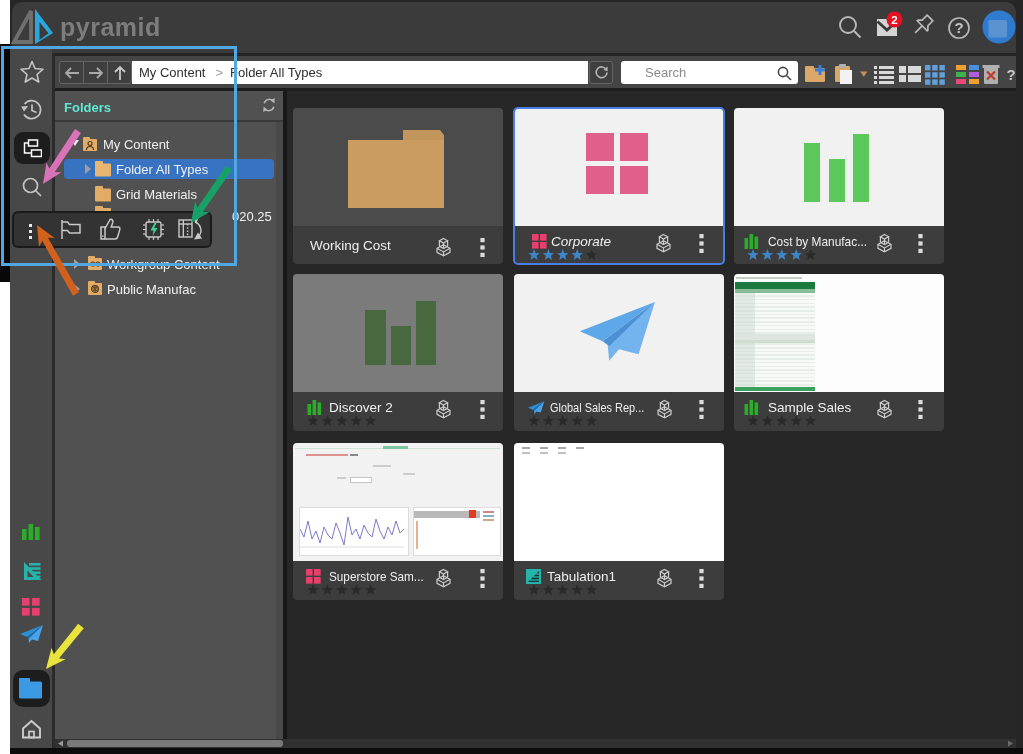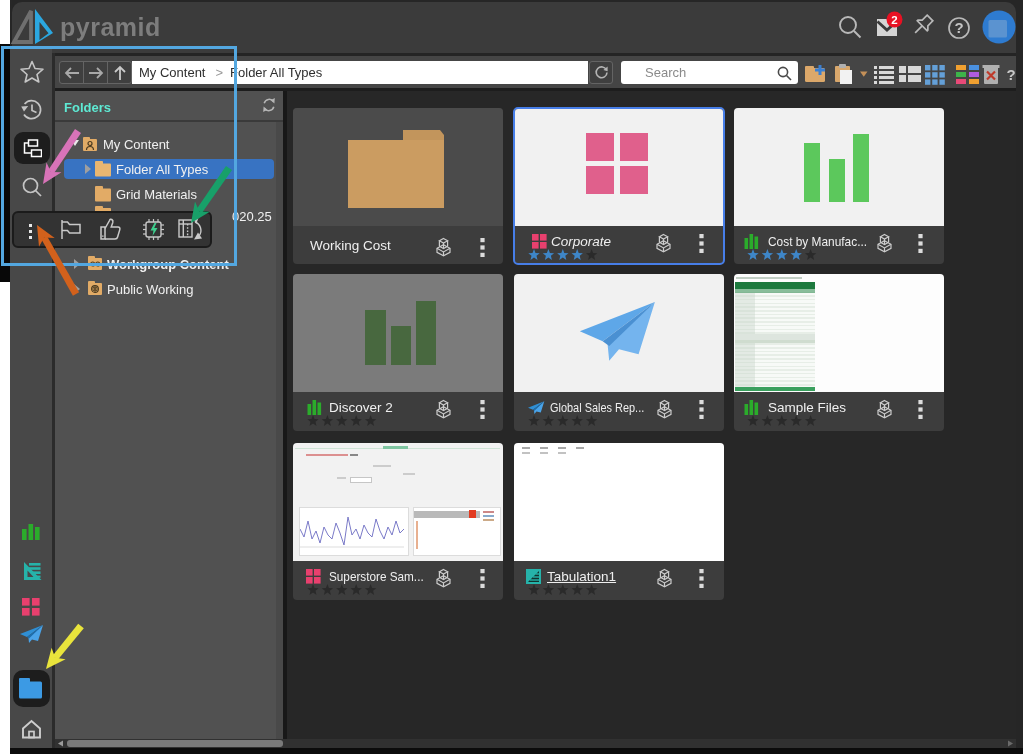--- a/index.html
+++ b/index.html
@@ -307,22 +307,22 @@
     <rect x="0" y="0" width="7" height="4" rx="1" fill="#e2ab66"></rect>
     <rect x="0" y="2" width="14" height="12" rx="1" fill="#e2ab66"></rect>
     <circle cx="7" cy="8" r="3.4" fill="none" stroke="#4a3a20" stroke-width="1.1"></circle>
     <path d="M3.6,8 L10.4,8 M7,4.6 L7,11.4 M4.5,6 A4,4 0 0 0 9.5,6 M4.5,10 A4,4 0 0 1 9.5,10" fill="none" stroke="#4a3a20" stroke-width="0.9"></path>
   </g>
 </svg>
 <div class="trow" style="left:103px;top:134px;">My Content</div>
 <div class="trow" style="left:116px;top:159px;z-index:6;">Folder All Types</div>
 <div class="trow" style="left:116px;top:184px;">Grid Materials</div>
 <div class="trow" style="left:204px;top:206px;z-index:42;margin-left:28px;">020.25</div>
-<div class="trow" style="left:107px;top:254px;font-weight:bold;">Workgroup Content</div>
-<div class="trow" style="left:107px;top:279px;">Public Working</div>
+<div class="trow" style="left:107px;top:254px;">Workgroup Content</div>
+<div class="trow" style="left:107px;top:279px;">Public Manufac</div>
 
 <div class="card" style="left:293px;top:108px;height:156px;">
  <div class="thumb" style="background:#4b4b4b;">
   <svg style="position:absolute;left:55px;top:22px" width="100" height="78" viewBox="0 0 100 78">
    <polygon points="55,0 92,0 96,5 96,14 55,14" fill="#c2955c"></polygon>
    <rect x="0" y="10" width="96" height="68" fill="#cb9c61"></rect>
   </svg>
  </div>
 </div>
 <div class="cname" style="left:310px;top:238px;">Working Cost</div>
@@ -530,21 +530,21 @@
   <div style="position:absolute;left:1px;top:66px;width:80px;height:3px;background:#cfdccf;"></div>
   <div style="position:absolute;left:1px;top:113px;width:80px;height:4px;background:#3aa05e;"></div>
   <div style="position:absolute;left:2px;top:3px;width:66px;height:2px;background:#c2cec4;"></div>
  </div>
 </div>
 <svg class="abs" style="left:744px;top:400px" width="15" height="15" viewBox="0 0 15 15">
     <rect x="0.5" y="4" width="3.6" height="11" fill="#2bac2b"></rect>
     <rect x="5.5" y="0" width="3.6" height="15" fill="#2bac2b"></rect>
     <rect x="10.5" y="2.5" width="3.6" height="12.5" fill="#2bac2b"></rect>
   </svg>
-<div class="cname" style="left:768px;top:400px;">Sample Files</div>
+<div class="cname" style="left:768px;top:400px;">Sample Sales</div>
 <svg class="abs" style="left:874px;top:399px" width="21" height="21" viewBox="0 0 21 21">
     <g fill="none" stroke="#cccccc" stroke-width="1.2">
       <polygon points="10.5,7.8 17,11.3 17,15.3 10.5,18.8 4,15.3 4,11.3"></polygon>
       <polyline points="4,11.3 10.5,14.9 17,11.3"></polyline>
       <line x1="10.5" y1="14.9" x2="10.5" y2="18.8"></line>
       <polygon points="10.5,1.4 14.6,3.7 10.5,6 6.4,3.7"></polygon>
       <line x1="6.4" y1="3.7" x2="6.4" y2="9.2"></line>
       <line x1="14.6" y1="3.7" x2="14.6" y2="9.2"></line>
       <polyline points="6.4,9.2 10.5,11.5 14.6,9.2"></polyline>
       <line x1="10.5" y1="6" x2="10.5" y2="11.5"></line>
@@ -638,21 +638,21 @@
 </div>
 <svg class="abs" style="left:526px;top:569px" width="15" height="15" viewBox="0 0 15 15">
     <rect x="0" y="0" width="15" height="15" fill="#26b3aa"></rect>
     <polygon points="2,13 13,2 13,13" fill="#12332f"></polygon>
     <g stroke="#26b3aa" stroke-width="1.4">
       <line x1="4" y1="11" x2="13" y2="11"></line>
       <line x1="7" y1="8" x2="13" y2="8"></line>
       <line x1="9.5" y1="5" x2="13" y2="5"></line>
     </g>
   </svg>
-<div class="cname" style="left:547px;top:569px;text-decoration:underline;">Tabulation1</div>
+<div class="cname" style="left:547px;top:569px;">Tabulation1</div>
 <svg class="abs" style="left:654px;top:568px" width="21" height="21" viewBox="0 0 21 21">
     <g fill="none" stroke="#cccccc" stroke-width="1.2">
       <polygon points="10.5,7.8 17,11.3 17,15.3 10.5,18.8 4,15.3 4,11.3"></polygon>
       <polyline points="4,11.3 10.5,14.9 17,11.3"></polyline>
       <line x1="10.5" y1="14.9" x2="10.5" y2="18.8"></line>
       <polygon points="10.5,1.4 14.6,3.7 10.5,6 6.4,3.7"></polygon>
       <line x1="6.4" y1="3.7" x2="6.4" y2="9.2"></line>
       <line x1="14.6" y1="3.7" x2="14.6" y2="9.2"></line>
       <polyline points="6.4,9.2 10.5,11.5 14.6,9.2"></polyline>
       <line x1="10.5" y1="6" x2="10.5" y2="11.5"></line>

